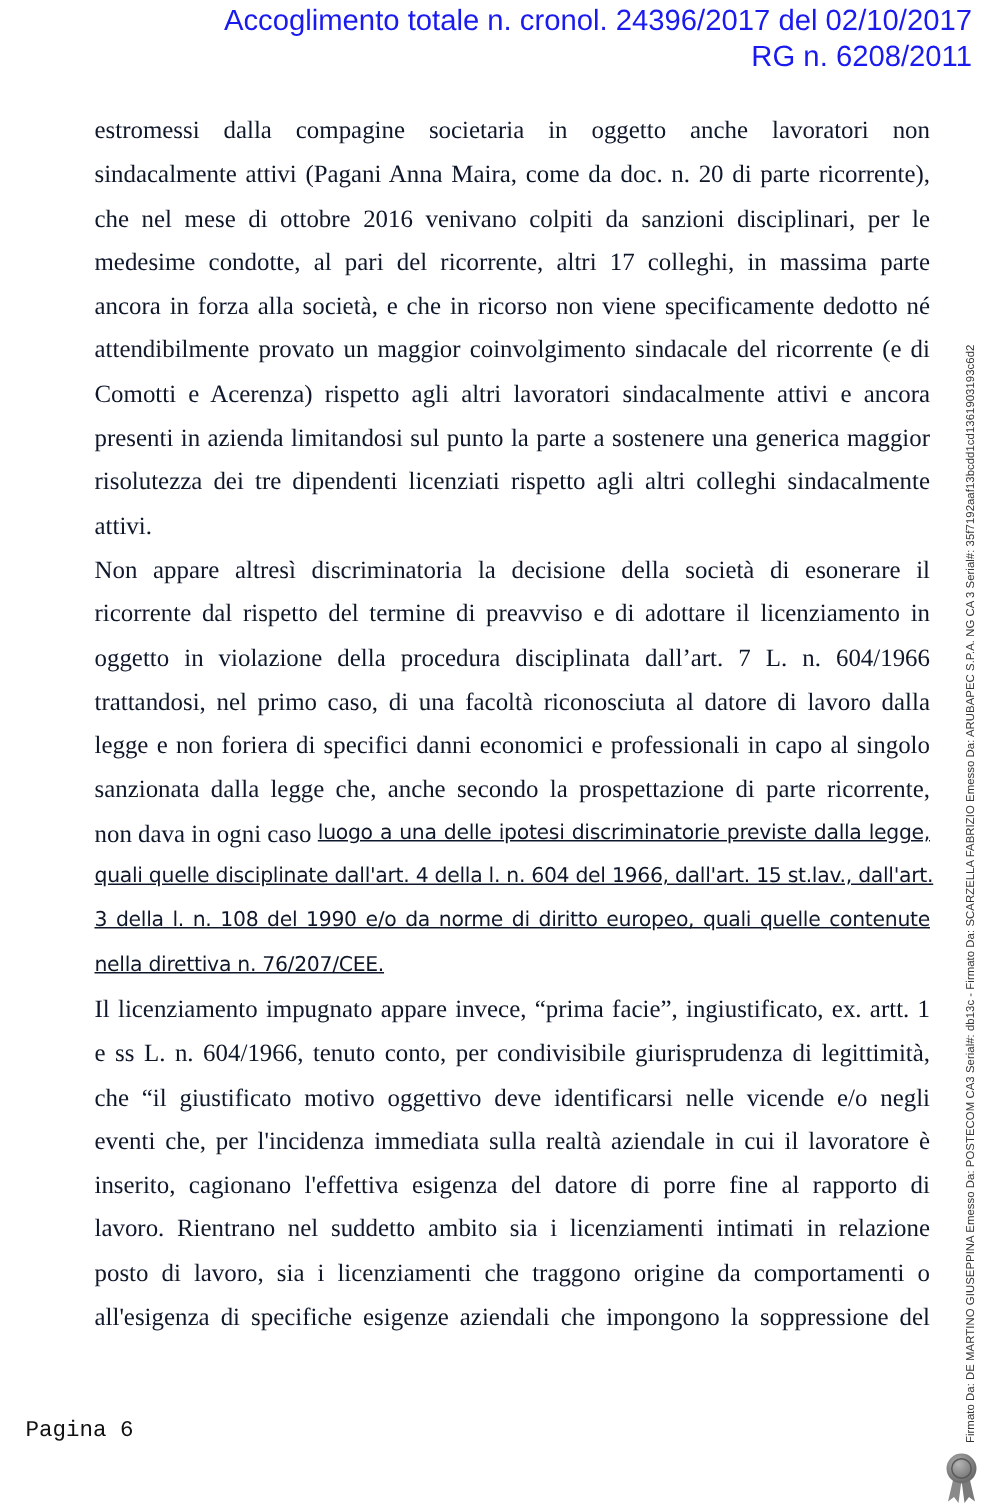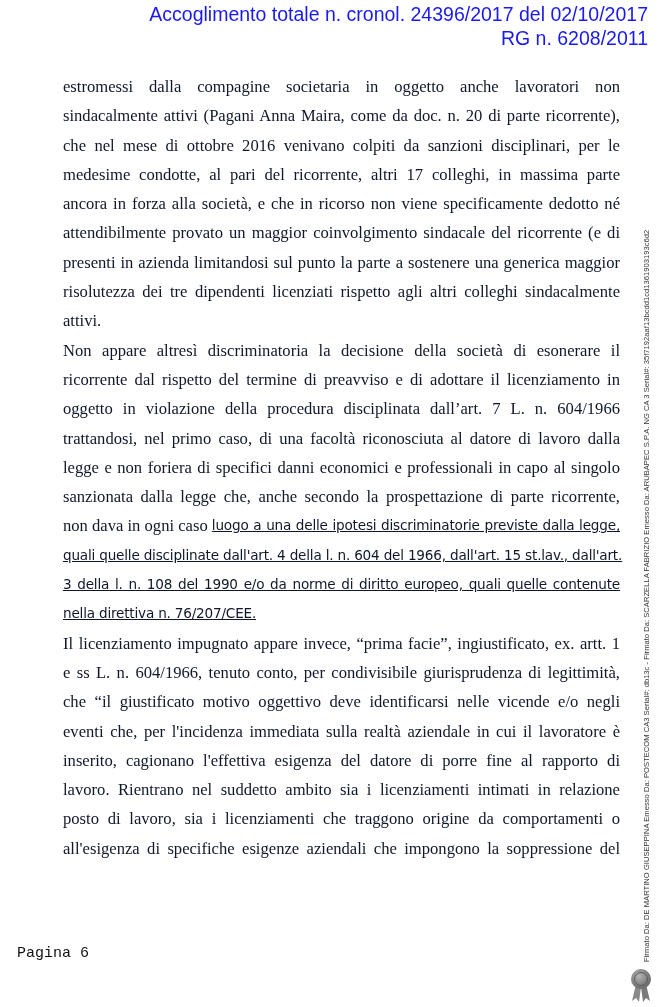--- a/index.html
+++ b/index.html
@@ -37,20 +37,21 @@
   <div>RG n. 6208/2011</div>
 </div>
 
 <div class="body-text">
   <span class="line j">estromessi dalla compagine societaria in oggetto anche lavoratori non</span>
   <span class="line j">sindacalmente attivi (Pagani Anna Maira, come da doc. n. 20 di parte ricorrente),</span>
   <span class="line j">che nel mese di ottobre 2016 venivano colpiti da sanzioni disciplinari, per le</span>
   <span class="line j">medesime condotte, al pari del ricorrente, altri 17 colleghi, in massima parte</span>
   <span class="line j">ancora in forza alla società, e che in ricorso non viene specificamente dedotto né</span>
   <span class="line j">attendibilmente provato un maggior coinvolgimento sindacale del ricorrente (e di</span>
+  <span class="line j">Comotti e Acerenza) rispetto agli altri lavoratori sindacalmente attivi e ancora</span>
   <span class="line j">presenti in azienda limitandosi sul punto la parte a sostenere una generica maggior</span>
   <span class="line j">risolutezza dei tre dipendenti licenziati rispetto agli altri colleghi sindacalmente</span>
   <span class="line">attivi.</span>
   <span class="line j">Non appare altresì discriminatoria la decisione della società di esonerare il</span>
   <span class="line j">ricorrente dal rispetto del termine di preavviso e di adottare il licenziamento in</span>
   <span class="line j">oggetto in violazione della procedura disciplinata dall’art. 7 L. n. 604/1966</span>
   <span class="line j">trattandosi, nel primo caso, di una facoltà riconosciuta al datore di lavoro dalla</span>
   <span class="line j">legge e non foriera di specifici danni economici e professionali in capo al singolo</span>
   <span class="line j">sanzionata dalla legge che, anche secondo la prospettazione di parte ricorrente,</span>
   <span class="line" style="display:flex;justify-content:space-between;align-items:flex-start;">

